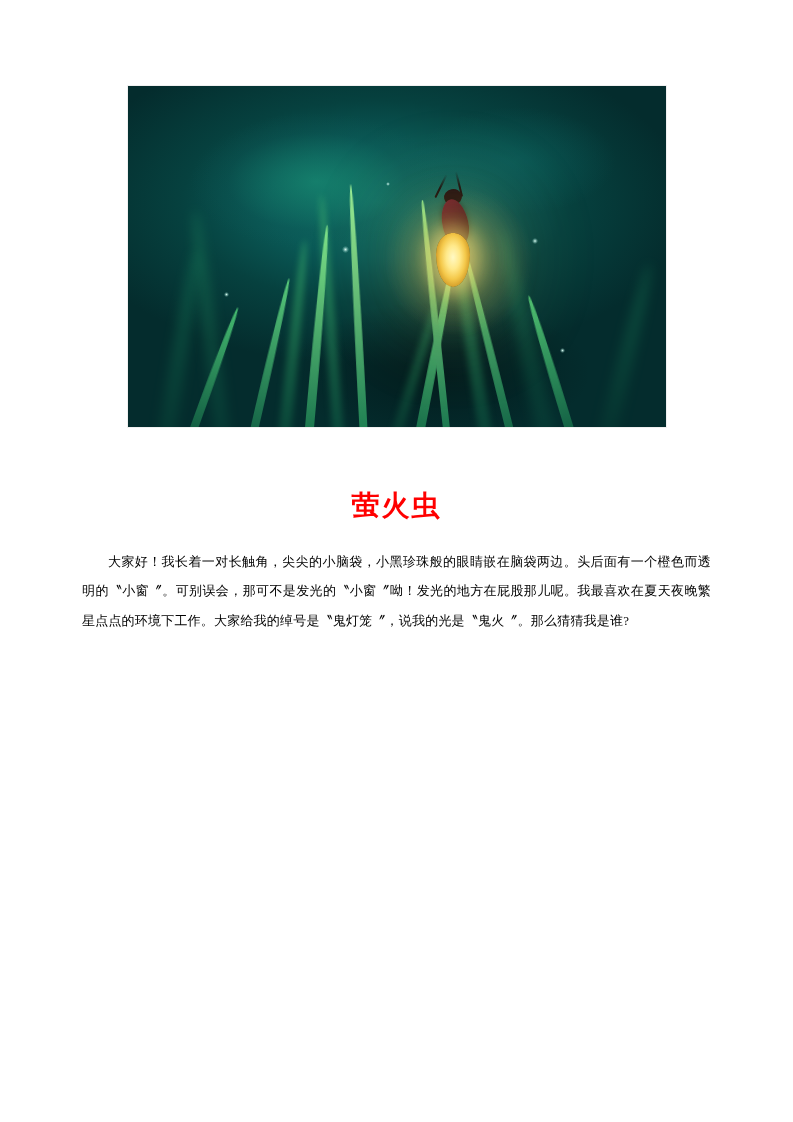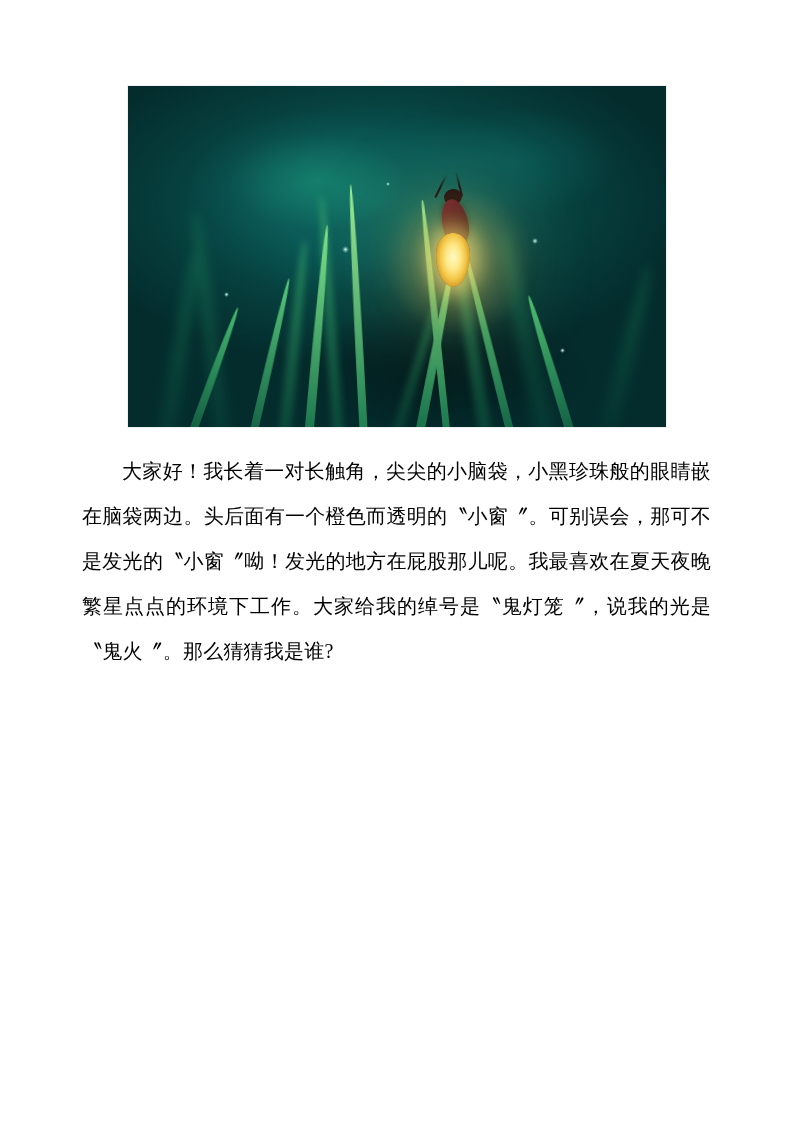--- a/index.html
+++ b/index.html
@@ -138,21 +138,21 @@
     margin: 60px 0 0 0;
     text-align: center;
     font-family: "DejaVu Sans", "Liberation Sans", sans-serif;
     font-weight: bold;
     font-size: 28px;
     letter-spacing: 2px;
     color: #ff0000;
   }
   .body-text {
     margin: 22px 0 0 0;
-    font-size: 20px;
+    font-size: 13px;
     line-height: 2.25;
     text-align: justify;
     text-justify: inter-ideograph;
     text-indent: 2em;
     color: #000000;
     letter-spacing: 0.2px;
   }
 </style>
 </head>
 <body>
@@ -194,16 +194,17 @@
 
       <div class="spark" style="left:214px; top:160px; width:7px;  height:7px;"></div>
       <div class="spark" style="left:404px; top:152px; width:6px;  height:6px;"></div>
       <div class="spark" style="left:432px; top:262px; width:5px;  height:5px;"></div>
       <div class="spark" style="left:96px;  top:206px; width:5px;  height:5px;"></div>
       <div class="spark" style="left:258px; top:96px;  width:4px;  height:4px;"></div>
     </div>
     <figcaption></figcaption>
   </figure>
 
+  <h1 class="title" style="color: rgb(255, 0, 0);">萤火虫</h1>
 
   <p class="body-text">大家好！我长着一对长触角，尖尖的小脑袋，小黑珍珠般的眼睛嵌在脑袋两边。头后面有一个橙色而透明的〝小窗〞。可别误会，那可不是发光的〝小窗〞呦！发光的地方在屁股那儿呢。我最喜欢在夏天夜晚繁星点点的环境下工作。大家给我的绰号是〝鬼灯笼〞，说我的光是〝鬼火〞。那么猜猜我是谁?</p>
 
 </div>
 
 </body></html>

